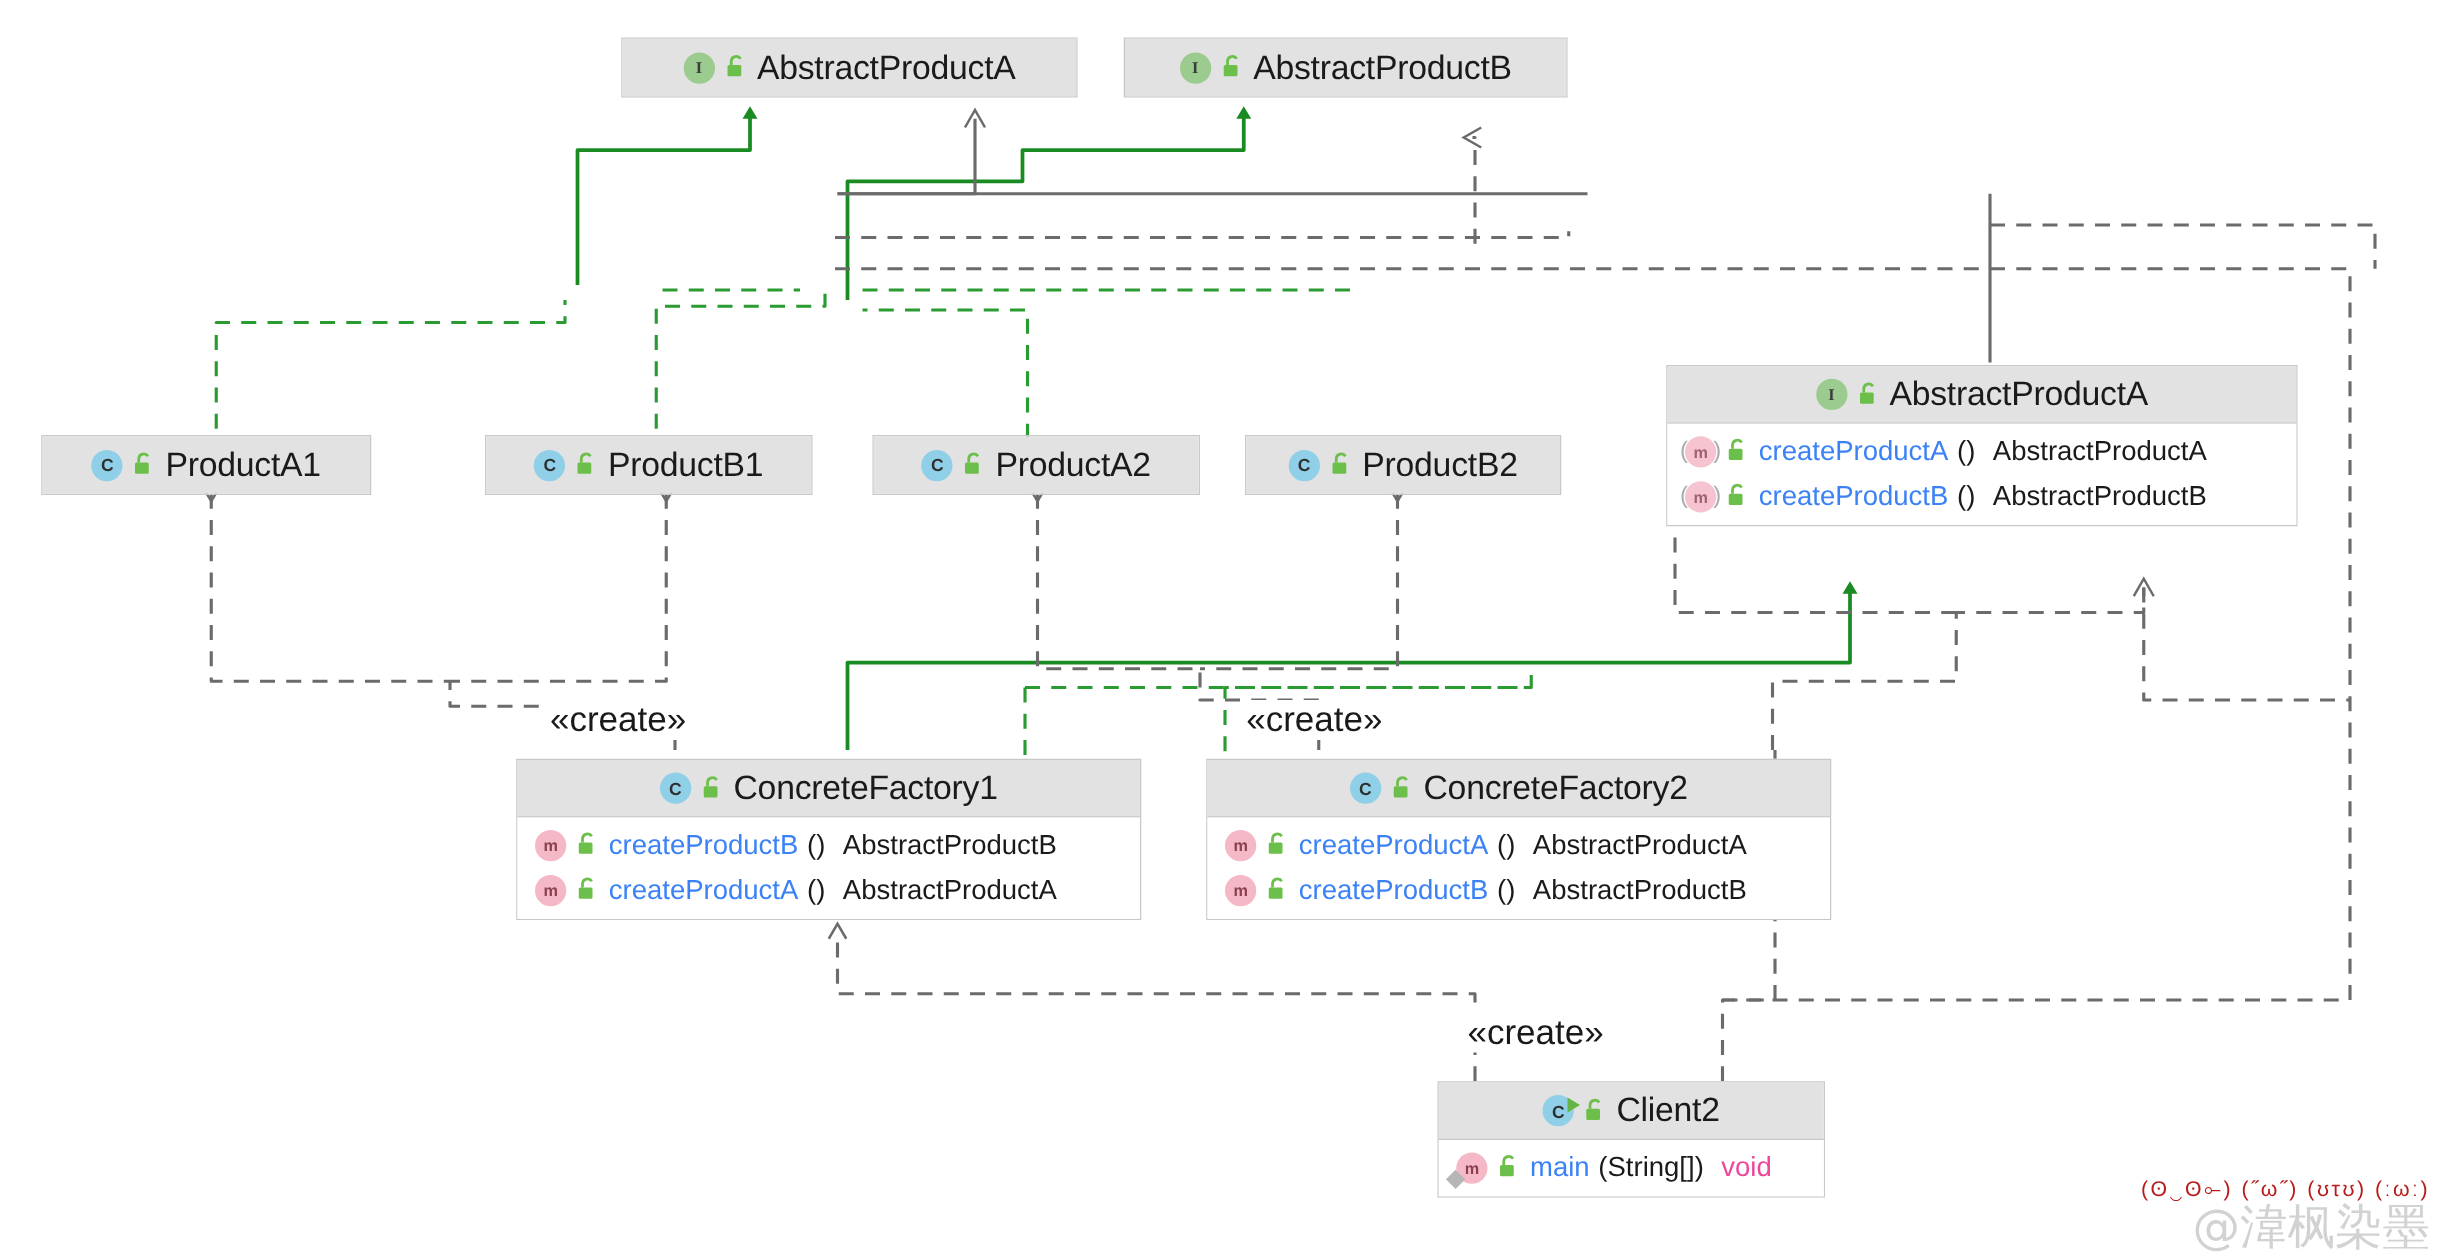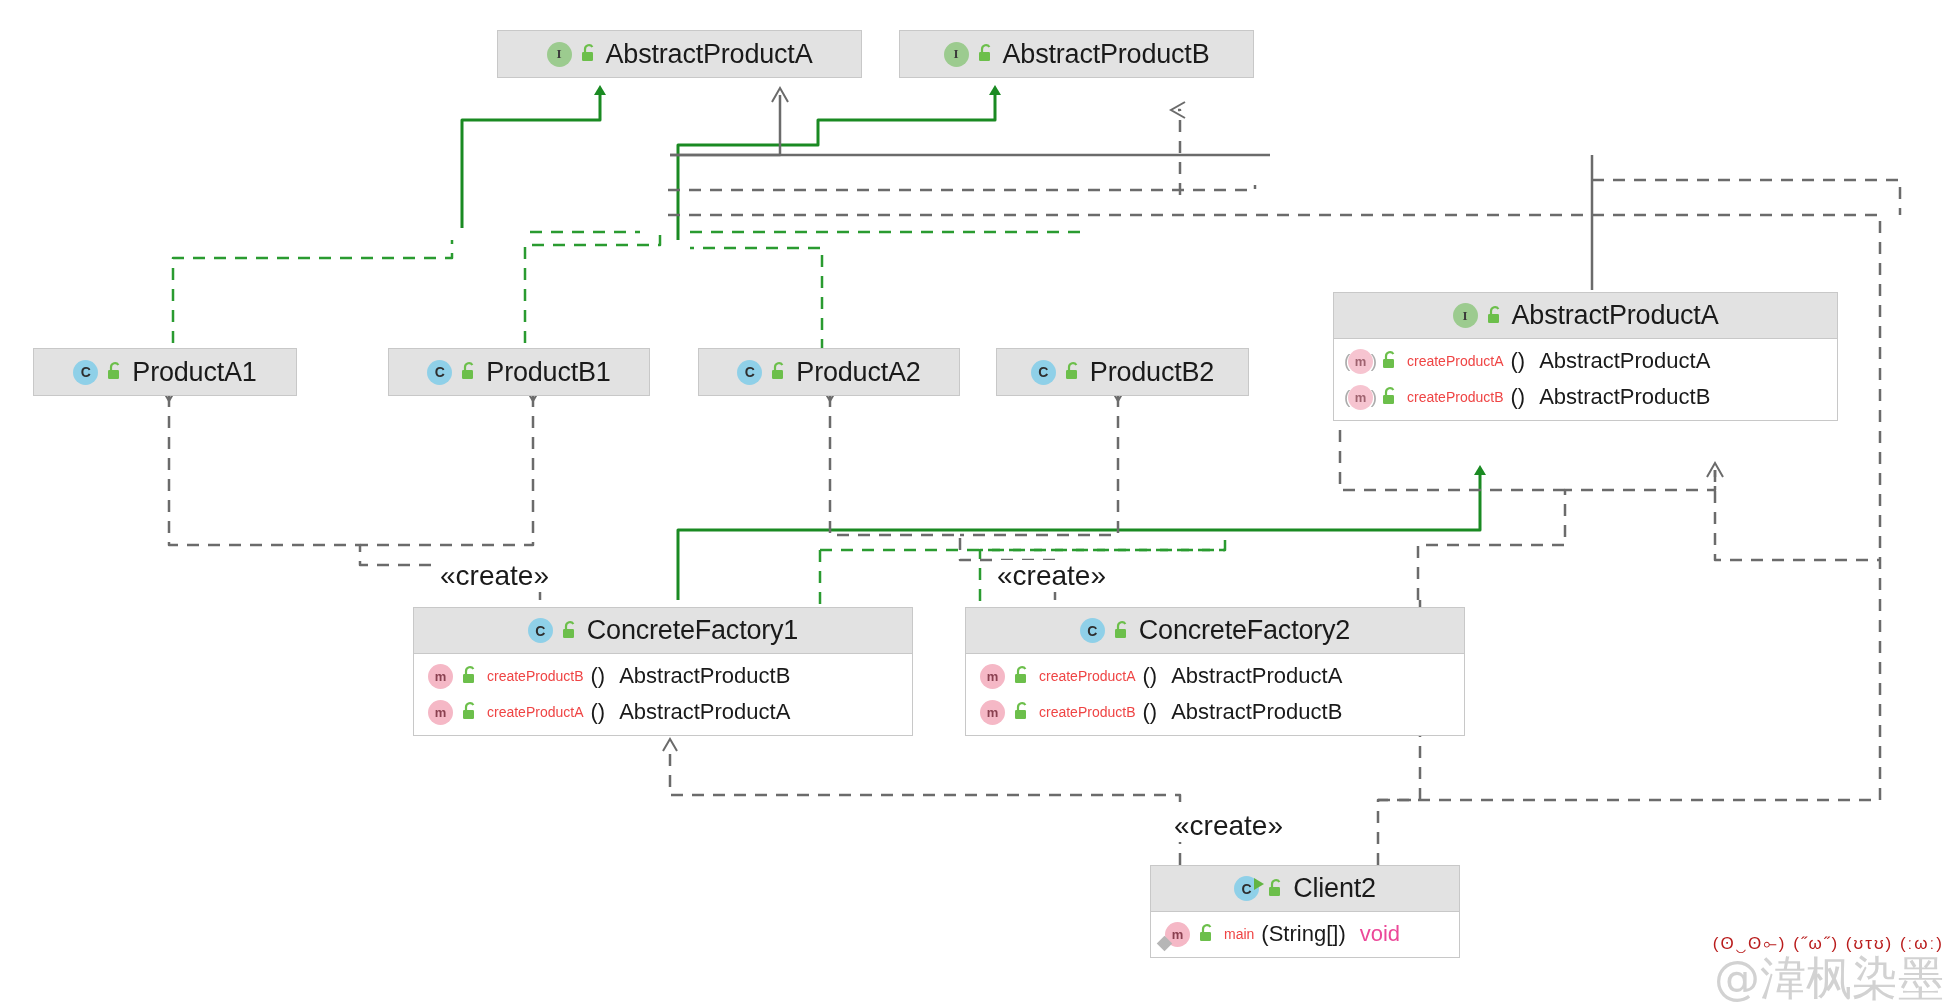--- a/index.html
+++ b/index.html
@@ -55,21 +55,21 @@
   }
   .uml-member {
     display: flex;
     align-items: center;
     gap: 7px;
     padding: 2px 10px 2px 14px;
     height: 36px;
     box-sizing: border-box;
     white-space: nowrap;
   }
-  .m-name { font-size: 14px; color: #ef4444; }
+  .m-name { font-size: 22px; color: #3b82f6; }
   .m-paren { font-size: 22px; color: #1a1a1a; }
   .m-type { font-size: 22px; color: #1a1a1a; margin-left: 7px; }
   .m-type.kw { color: #ec4899; }
 
   
   .ic {
     display: inline-flex;
     align-items: center;
     justify-content: center;
     flex: none;
@@ -153,21 +153,21 @@
     user-select: none;
     z-index: 2;
   }
   .wm-faces {
     font-size: 17px;
     letter-spacing: 2px;
     line-height: 1.1;
     color: #b91c1c;
   }
   .wm-name {
-    font-size: 46px;
+    font-size: 38px;
     line-height: 1.05;
     color: #d2d2d2;
     font-family: "DejaVu Sans", sans-serif;
   }
 </style>
 </head>
 <body>
 
 <div id="canvas">
 

